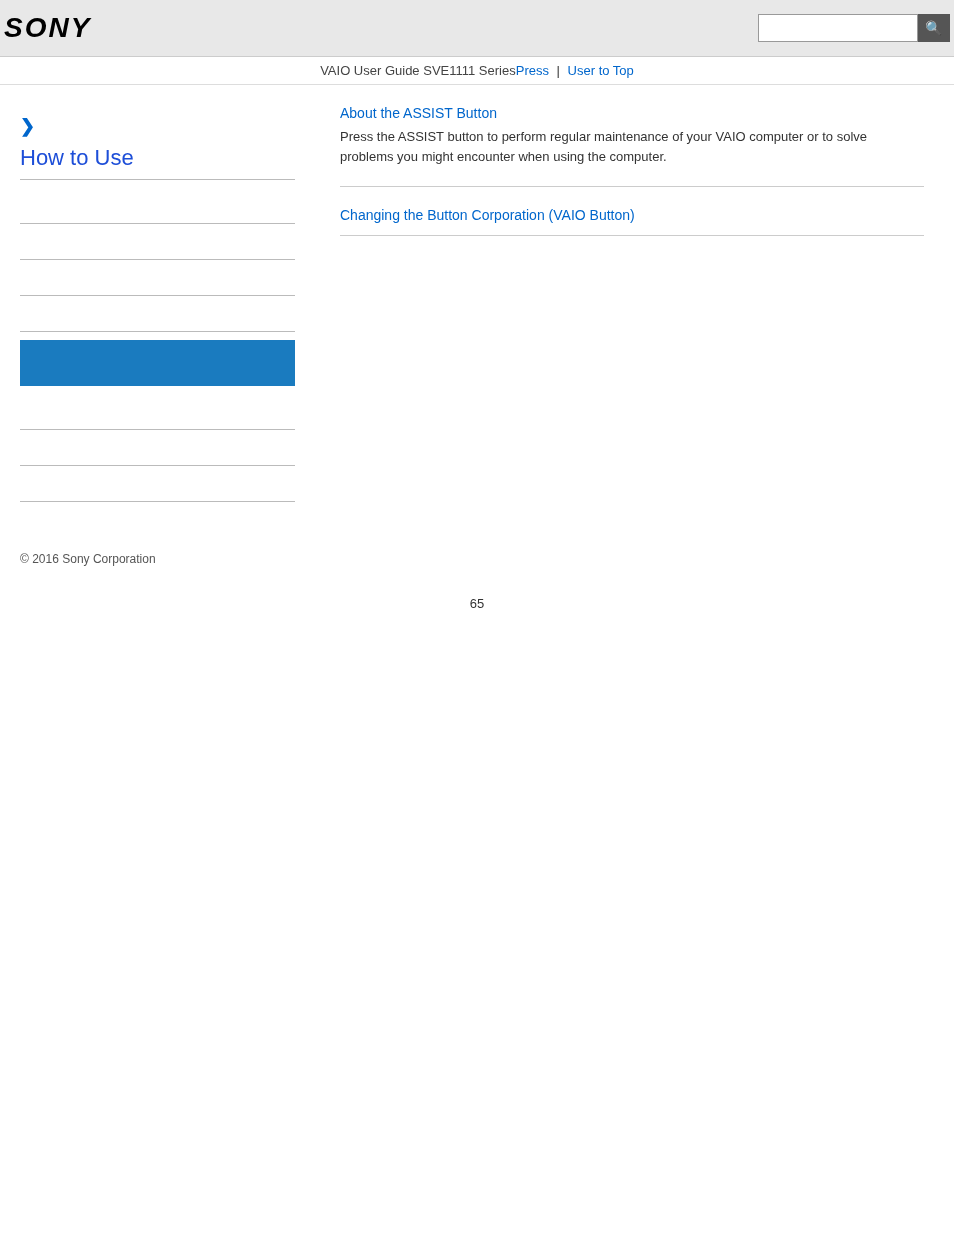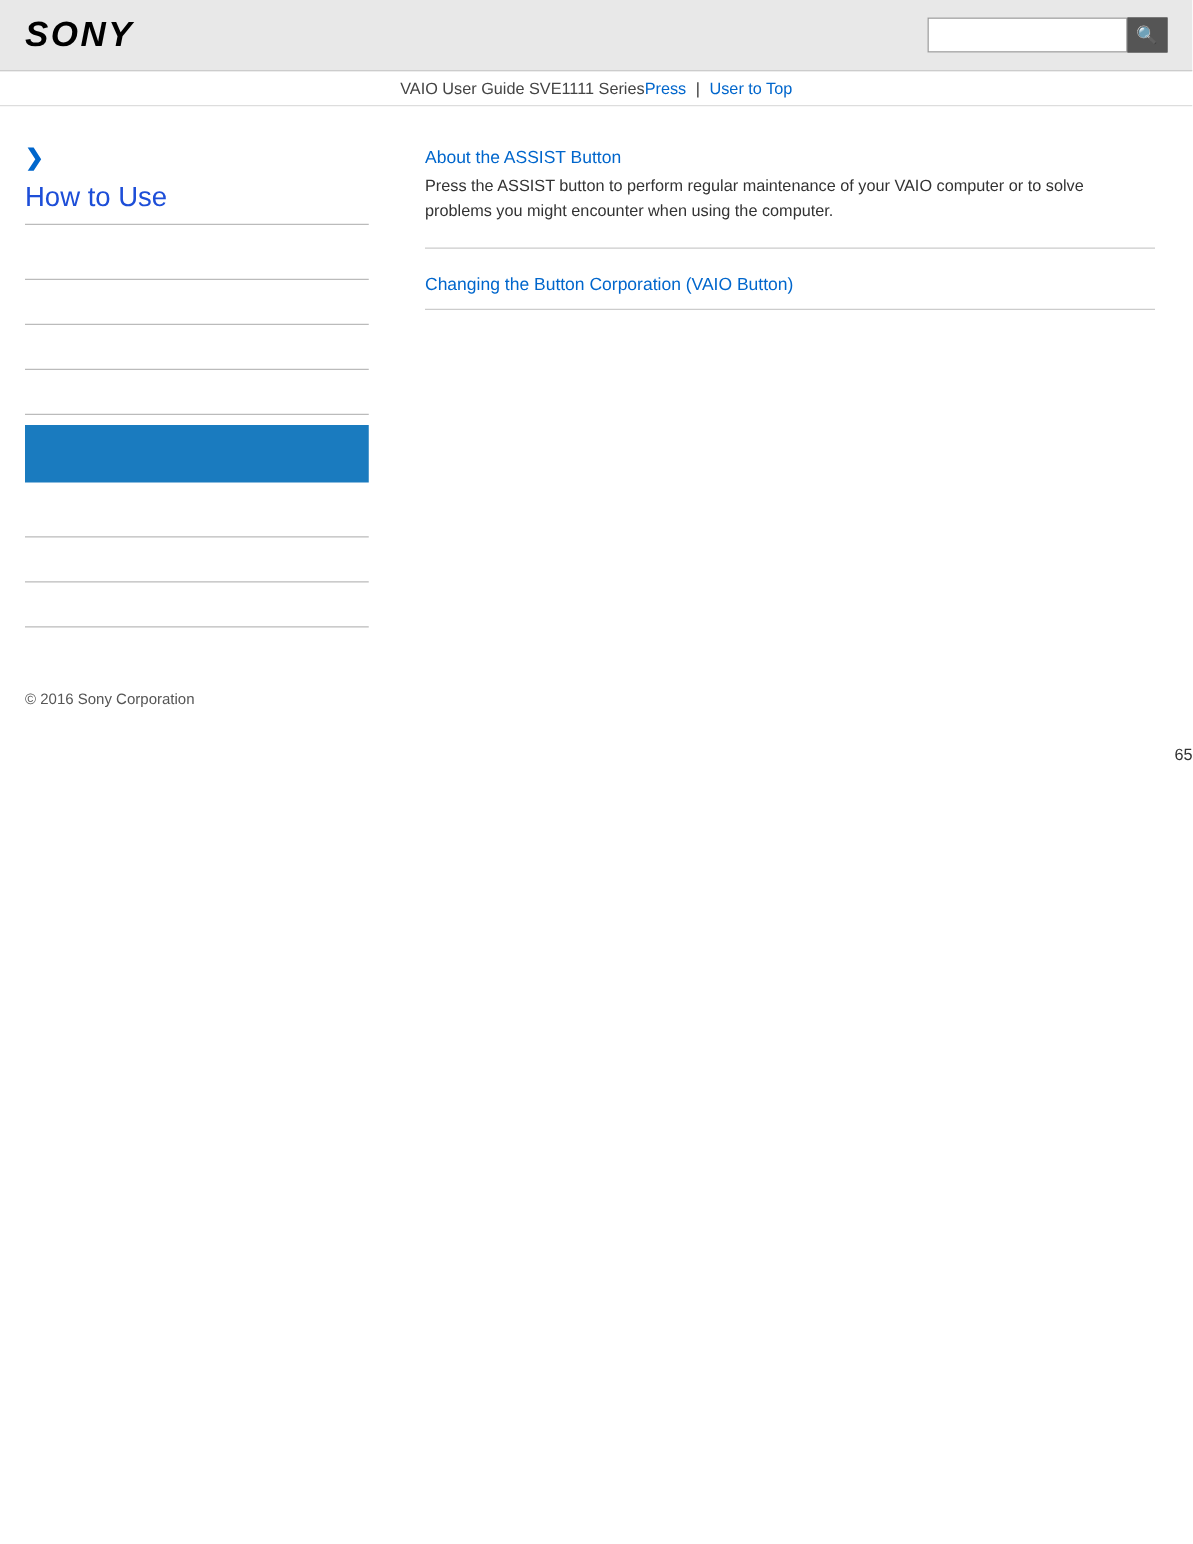--- a/index.html
+++ b/index.html
@@ -12,21 +12,21 @@
       font-size: 14px;
       color: #333;
       background: #fff;
       width: 954px;
       min-height: 1235px;
     }
 
     
     .header {
       background: #e8e8e8;
-      padding: 12px 20px;
+      padding: 12px 4px;
       display: flex;
       align-items: center;
       justify-content: space-between;
       border-bottom: 1px solid #ccc;
     }
     .sony-logo {
       font-size: 28px;
       font-weight: 900;
       letter-spacing: 2px;
       color: #000;
@@ -140,21 +140,20 @@
 
     .content-description {
       font-size: 13px;
       color: #333;
       line-height: 1.5;
       margin-bottom: 20px;
     }
 
     .content-section {
       margin-bottom: 20px;
-      margin-top: 12px;
     }
 
     .content-divider {
       border: none;
       border-top: 1px solid #ccc;
       margin: 12px 0 20px 0;
     }
 
     .content-link-item {
       margin-top: 16px;
@@ -163,21 +162,21 @@
     
     .footer {
       padding: 10px 20px;
       font-size: 12px;
       color: #555;
       margin-top: 20px;
     }
 
     
     .page-number {
-      text-align: right;
+      text-align: center;
       font-size: 13px;
       color: #333;
       padding: 20px 0 10px 0;
     }
   </style>
 </head>
 <body>
 
 <div class="header">
   <div class="sony-logo">SONY</div>

